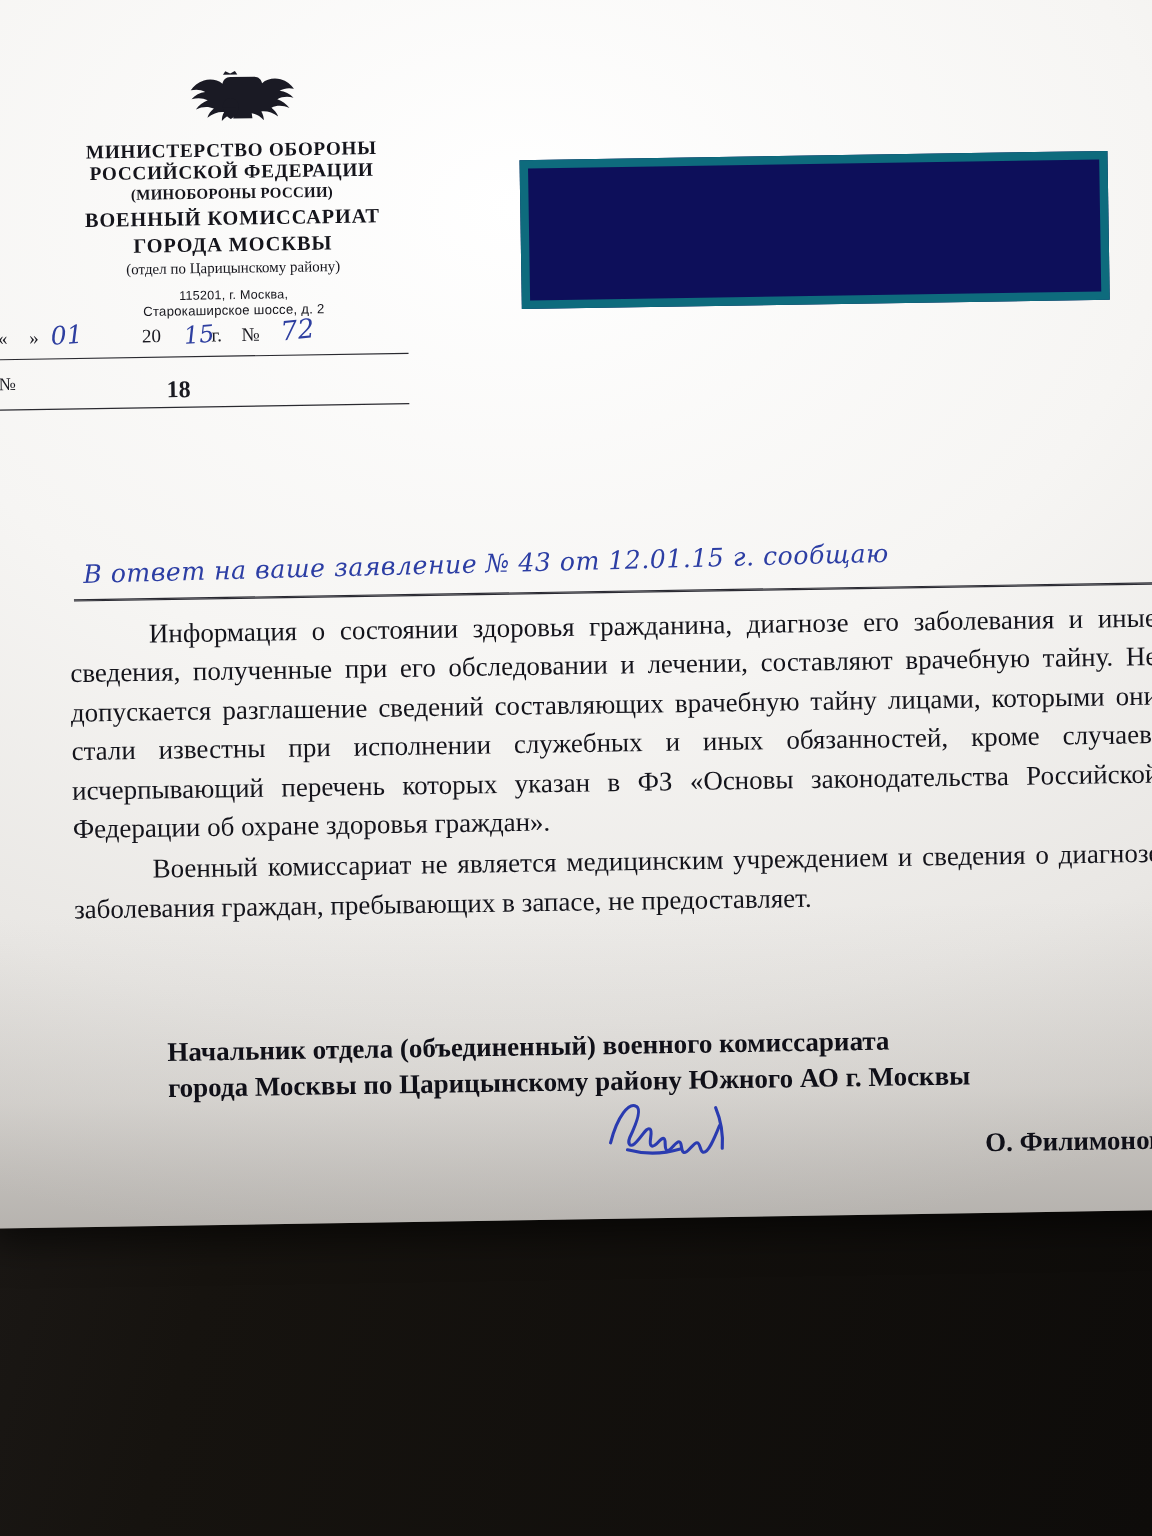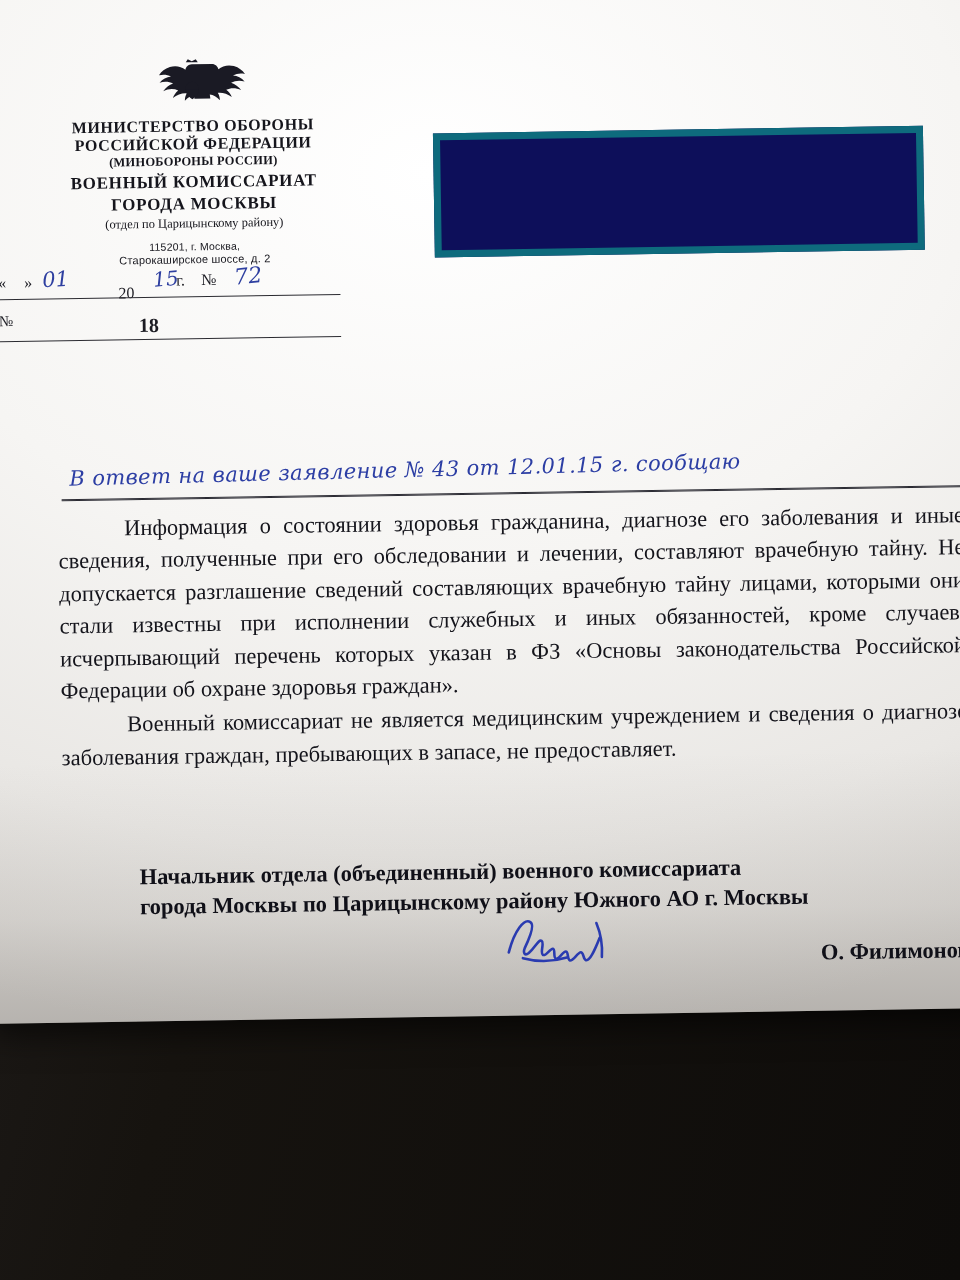--- a/index.html
+++ b/index.html
@@ -130,21 +130,21 @@
   }
   .datebar .rule {
     position: absolute;
     left: 0;
     right: 8px;
     bottom: 0;
     border-bottom: 1.4px solid #2a2a30;
   }
   .db-quote-open { position:absolute; left: 0px; top: 4px; }
   .db-quote-close { position:absolute; left: 26px; top: 4px; }
-  .db-year { position:absolute; left: 120px; top: 16px; font-family: Liberation Serif, serif; }
+  .db-year { position:absolute; left: 120px; top: 4px; font-family: Liberation Serif, serif; }
   .db-g { position:absolute; left: 178px; top: 4px; }
   .db-no { position:absolute; left: 203px; top: 4px; }
   .hw {
     font-family: "DejaVu Serif", serif;
     font-style: italic;
     color: #2e3fa0;
   }
   .hw-day { position: absolute; left: 44px; top: -2px; font-size: 21px; transform: rotate(-3deg); }
   .hw-year { position: absolute; left: 155px; top: -1px; font-size: 20px; transform: rotate(-4deg); }
   .hw-num { position: absolute; left: 236px; top: -3px; font-size: 22px; transform: rotate(-5deg); }

